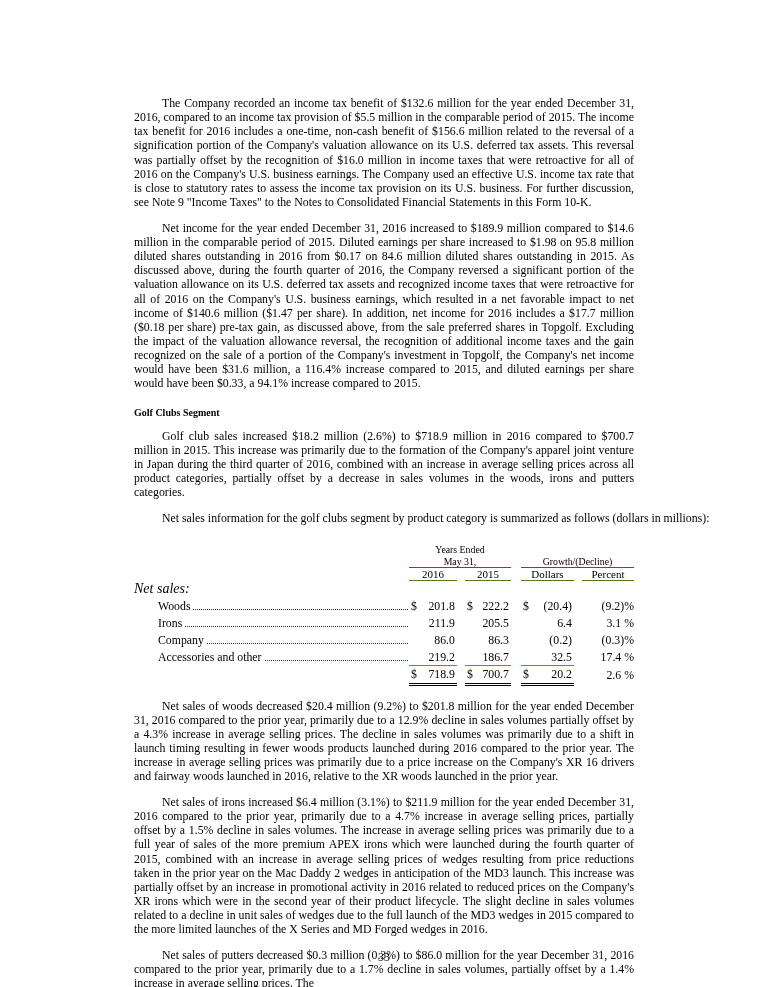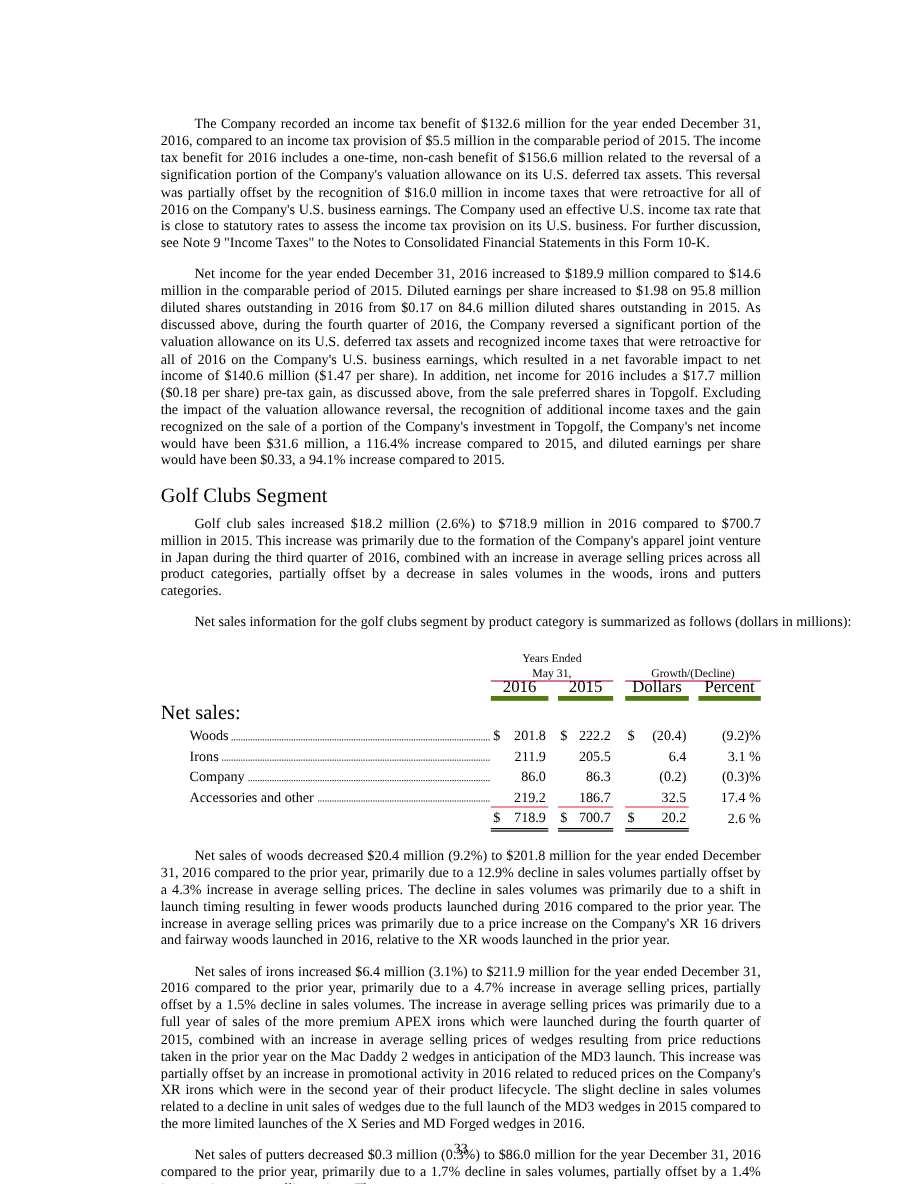--- a/index.html
+++ b/index.html
@@ -17,23 +17,23 @@
   }
   .para {
     font-size: 11.8px;
     line-height: 14.15px;
     text-align: justify;
     text-indent: 28px;
     margin-bottom: 11.5px;
   }
   .para.nowrap { white-space: nowrap; text-align: left; }
   .section-heading {
-    font-size: 17px;
+    font-size: 10px;
     line-height: 14px;
-    font-weight: normal;
+    font-weight: bold;
     margin: 15px 0 9px 0;
   }
   .sales-table {
     width: 100%;
     border-collapse: collapse;
     table-layout: fixed;
     margin: 19px 0 13px 0;
   }
   .sales-table td, .sales-table th { padding: 0; vertical-align: bottom; font-weight: normal; }
   .c-2016 { width: 48px; }
@@ -45,27 +45,27 @@
   .group-hdr {
     font-weight: bold;
     font-size: 9.8px;
     line-height: 11.5px;
     text-align: center;
     border-bottom: 1px solid #be185d;
     padding-bottom: 2px;
   }
   .sub-hdr {
     font-weight: bold;
-    font-size: 14px;
+    font-size: 11px;
     line-height: 12px;
     text-align: center;
-    border-bottom: 4px solid #4d7c0f;
+    border-bottom: 1px solid #4d7c0f;
     padding: 5px 0 3px 0;
   }
-  .section-label { font-size: 17px; padding: 6px 0 2px 0; }
+  .section-label { font-size: 14px; padding: 6px 0 2px 0; font-style: italic; }
   .t-data-row td { height: 17px; font-size: 11.8px; }
   .t-total-row td { height: 19px; font-size: 11.8px; padding-bottom: 1px; }
   .cellflex { display: flex; justify-content: space-between; align-items: baseline; }
   .row-label .cellflex { padding-left: 24px; }
   .dots { flex: 1; border-bottom: 1.5px dotted #333; margin: 0 1px 3px 3px; }
   .num { text-align: right; }
   .num .cellflex { padding: 0 2px; }
   .rule-b { border-bottom: 1px solid #ef4444; }
   .rule-dbl { border-bottom: 3px double #000; }
   .page-number {

